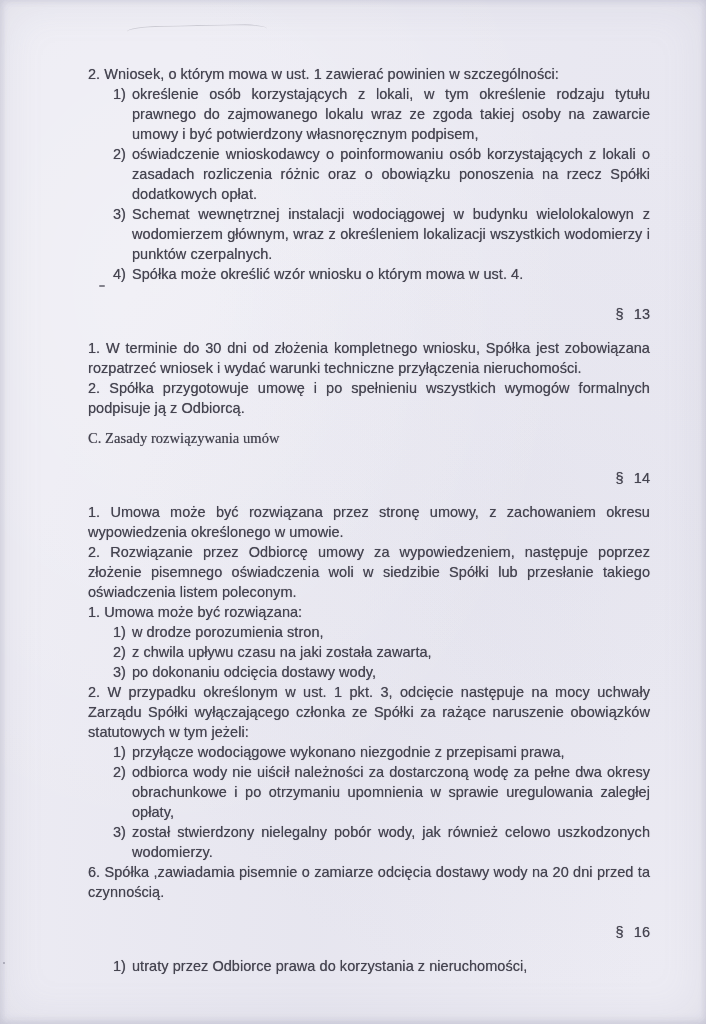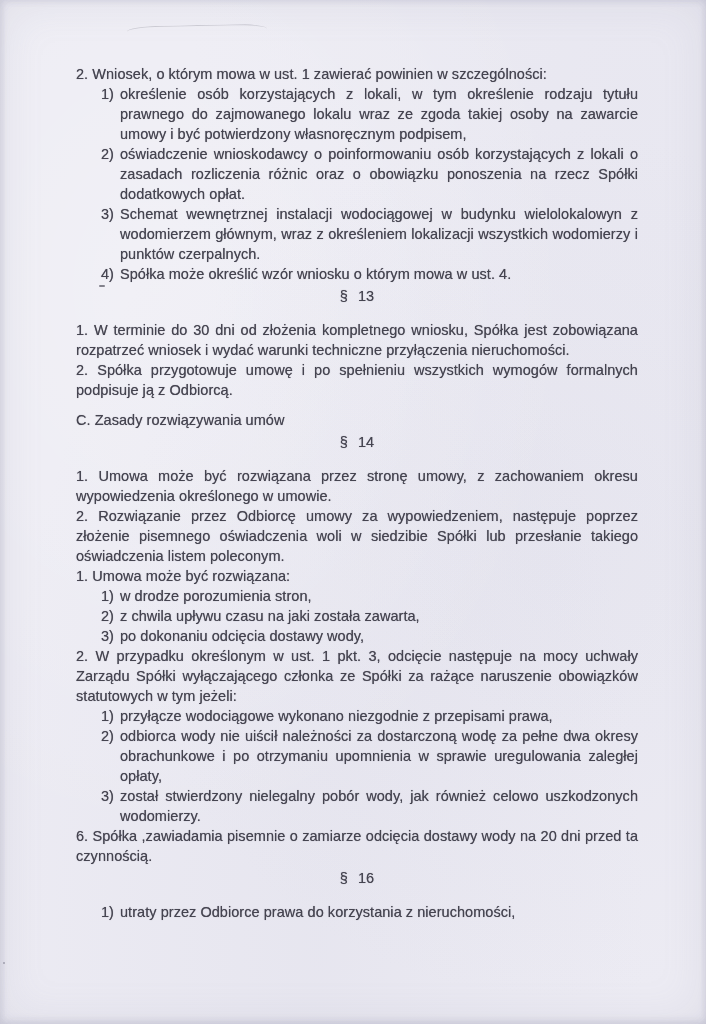--- a/index.html
+++ b/index.html
@@ -23,21 +23,21 @@
       radial-gradient(ellipse at 45% 92%, rgba(198,198,216,0.14), transparent 60%),
       radial-gradient(ellipse at 90% 10%, rgba(210,210,226,0.14), transparent 50%);
     box-shadow:
       inset 0 0 46px rgba(140,140,165,0.14),
       inset 0 -3px 9px rgba(125,125,155,0.18),
       inset 0 2px 7px rgba(150,150,178,0.12),
       inset 3px 0 8px rgba(150,150,178,0.08);
   }
   .content {
     position: absolute;
-    left: 76px;
+    left: 88px;
     top: 64px;
     width: 562px;
     font-size: 14.5px;
     line-height: 20px;
     color: #454450;
     text-align: justify;
     letter-spacing: 0.05px;
     text-shadow: 0 0 0.7px rgba(66,65,78,0.72);
   }
   .doc-para {
@@ -47,27 +47,28 @@
     position: relative;
     padding-left: 44px;
     margin: 0;
   }
   .doc-list-marker {
     position: absolute;
     left: 25px;
     top: 0;
   }
   .doc-heading {
-    text-align: center;
-    margin: 2px 0 14px 0;
+    text-align: right;
+    margin: 20px 0 14px 0;
     word-spacing: 6px;
   }
   .doc-label {
     margin-top: 10px;
     text-align: left;
+    font-family: Liberation Serif, serif;
   }
   .artifact-smudge {
     position: absolute;
     left: 127px;
     top: 25px;
     width: 140px;
     height: 9px;
     border-top: 1.6px solid rgba(132,130,143,0.32);
     border-radius: 50% / 100%;
     transform: rotate(-1.2deg);

